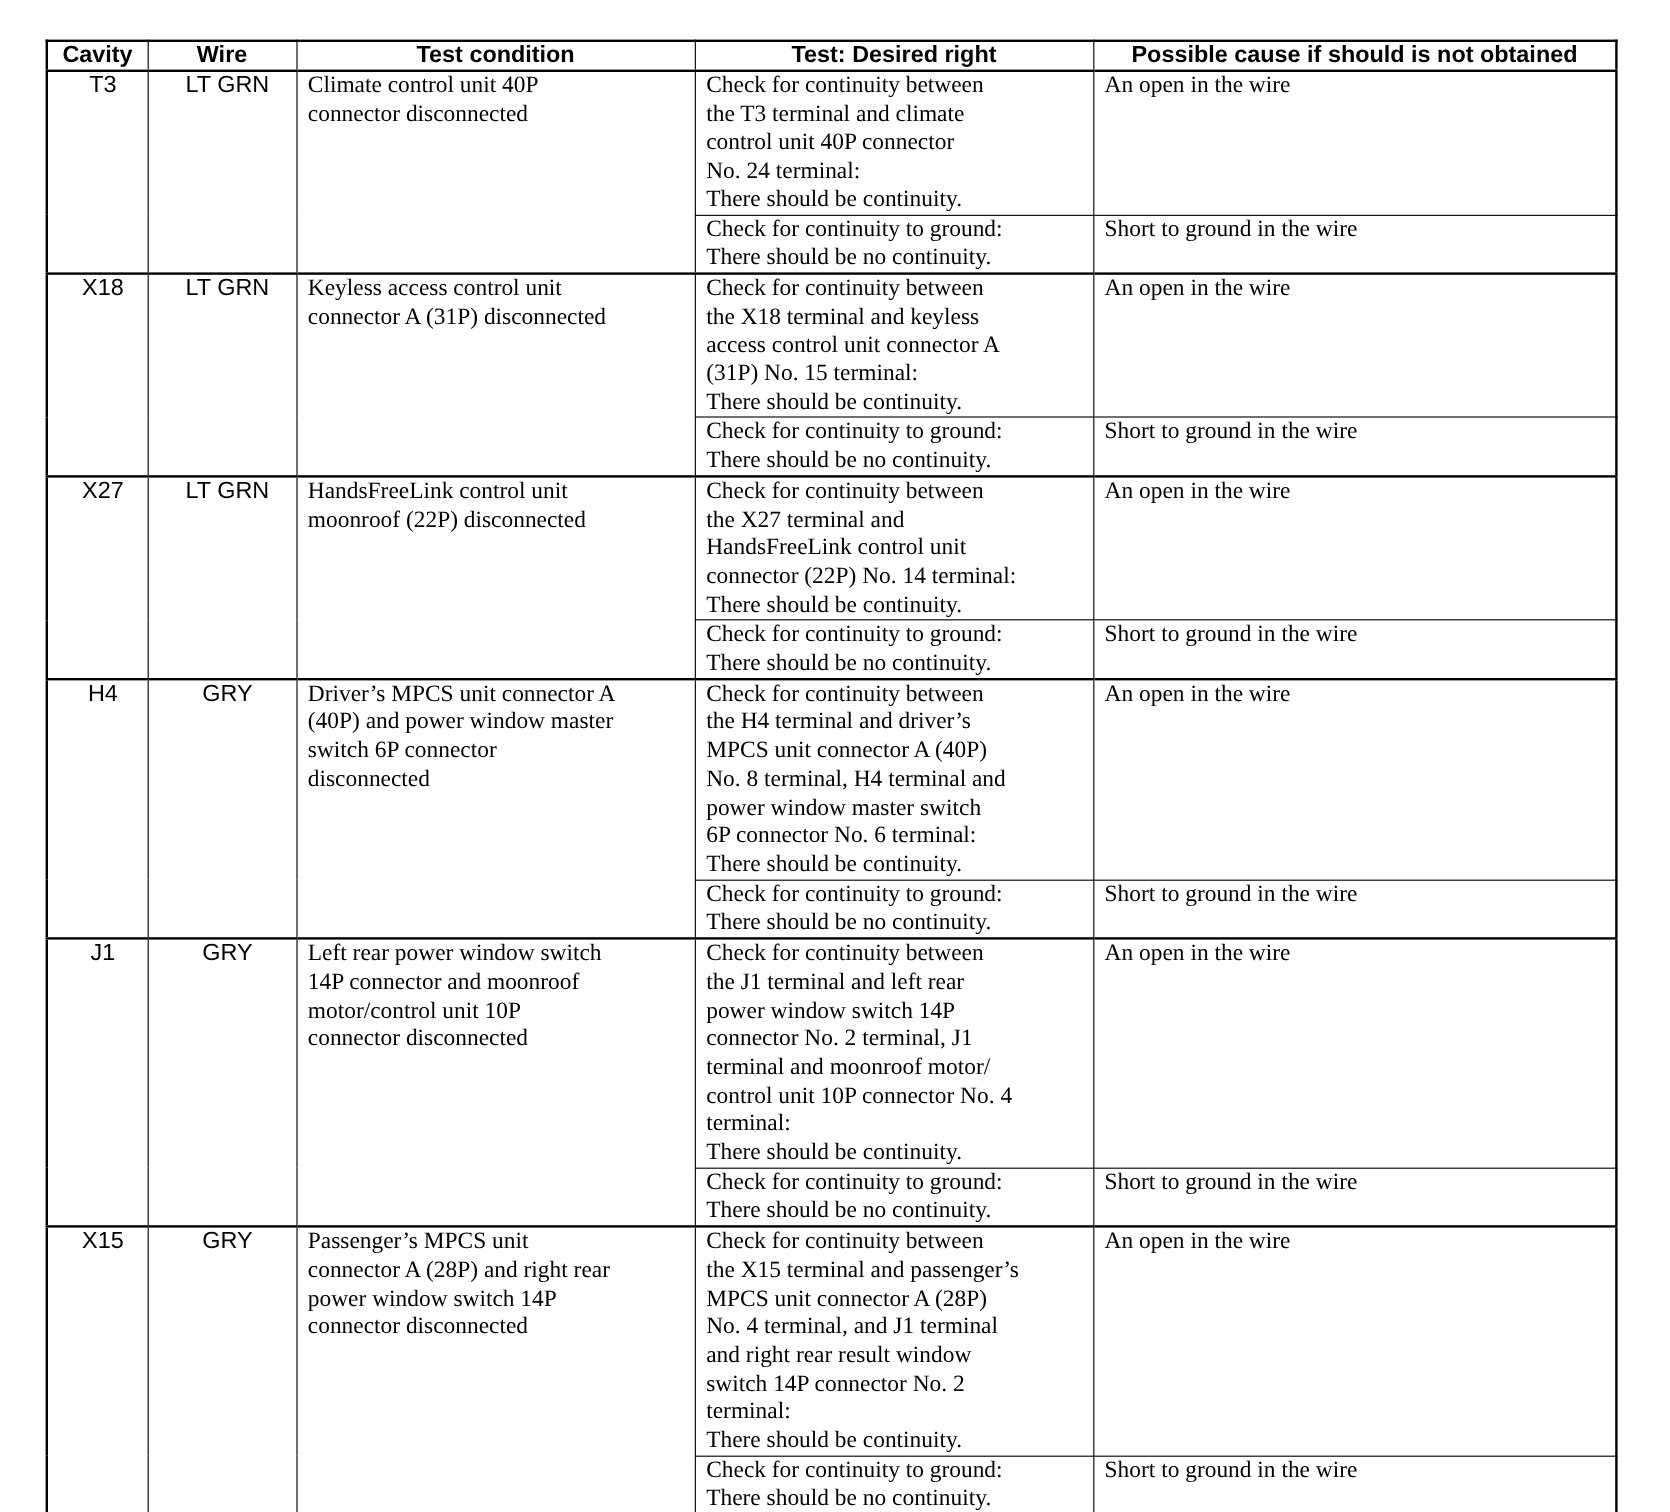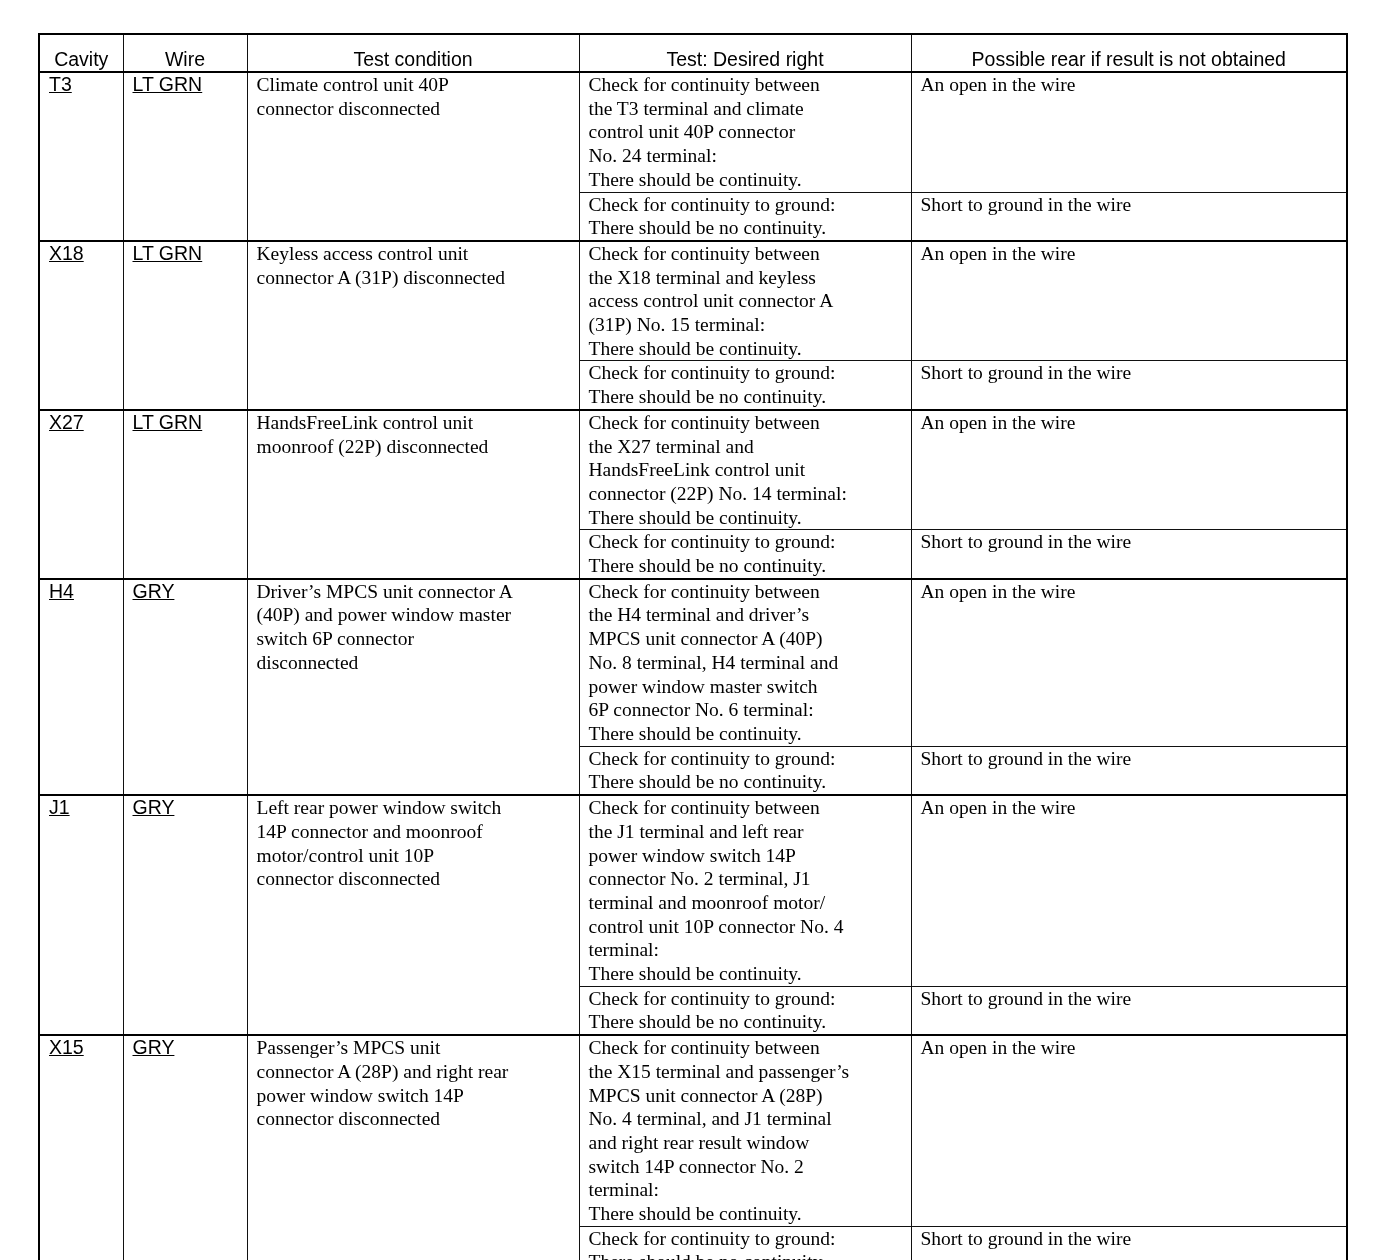--- a/index.html
+++ b/index.html
@@ -2,22 +2,22 @@
 <html><head>
 <meta charset="utf-8">
 <style>
   html, body { margin: 0; padding: 0; background: #ffffff; }
   body { width: 1392px; height: 1260px; position: relative; overflow: hidden;
          font-family: "Liberation Sans", sans-serif; color: #000; }
   table.grid { position: absolute; left: 38px; top: 33px; width: 1308px;
                border-collapse: collapse; table-layout: fixed; }
   table.grid th, table.grid td { border: 1.5px solid #111; vertical-align: top;
                font-size: 19.5px; line-height: 23.7px; padding: 0 0 0 9px; }
-  table.grid th { font-weight: normal; text-align: center; padding: 14px 0 0 0; height: 22px; line-height: 21px; }
-  td.c-cav, td.c-wire { padding: 1px 0 0 0; text-decoration: underline; }
+  table.grid th { font-weight: bold; text-align: center; padding: 1px 0 0 0; height: 22px; line-height: 21px; }
+  td.c-cav, td.c-wire { text-align: center; padding: 1px 0 0 0; }
   td.c-cond, td.c-test, td.c-cause { padding-top: 1px; font-family: Liberation Serif, serif; }
   table.grid tr.group-top td { border-top: 2.5px solid #000; }
   table.grid { border: 2px solid #000; }
   .ln { display: block; white-space: nowrap; }
   col.k1 { width: 84px; } col.k2 { width: 124px; } col.k3 { width: 332px; }
   col.k4 { width: 332px; } col.k5 { width: 436px; }
 </style>
 </head>
 <body>
 
@@ -28,21 +28,21 @@
       <col class="k3">
       <col class="k4">
       <col class="k5">
     </colgroup>
   <thead>
     <tr>
       <th>Cavity</th>
       <th>Wire</th>
       <th>Test condition</th>
       <th>Test: Desired right</th>
-      <th>Possible rear if result is not obtained</th>
+      <th>Possible cause if should is not obtained</th>
     </tr>
   </thead>
   <tbody id="tbody">
       <tr class="group-top">
         <td class="c-cav" rowspan="2">T3</td>
         <td class="c-wire" rowspan="2">LT GRN</td>
         <td class="c-cond" rowspan="2">
           <span class="ln">Climate control unit 40P</span>
           <span class="ln">connector disconnected</span>
         </td>

